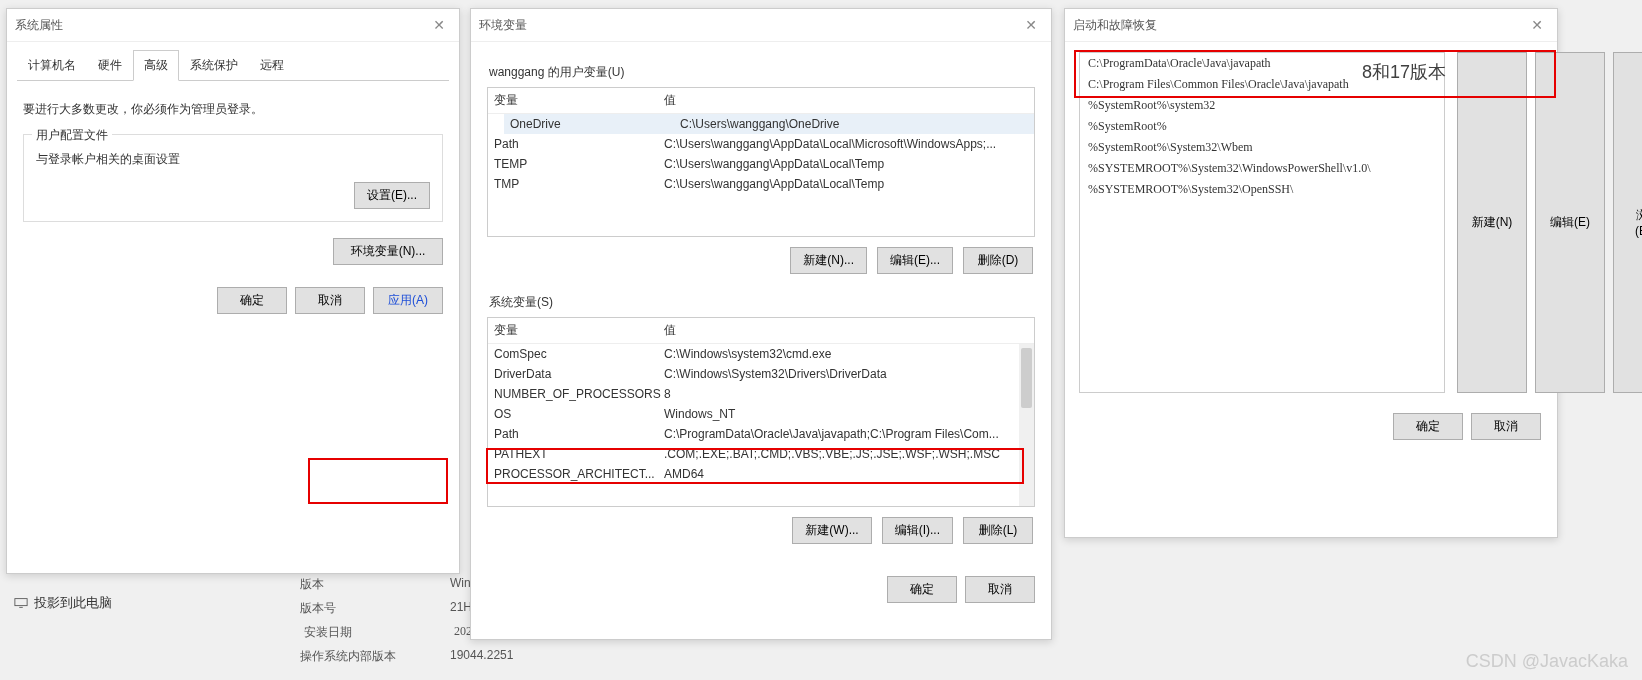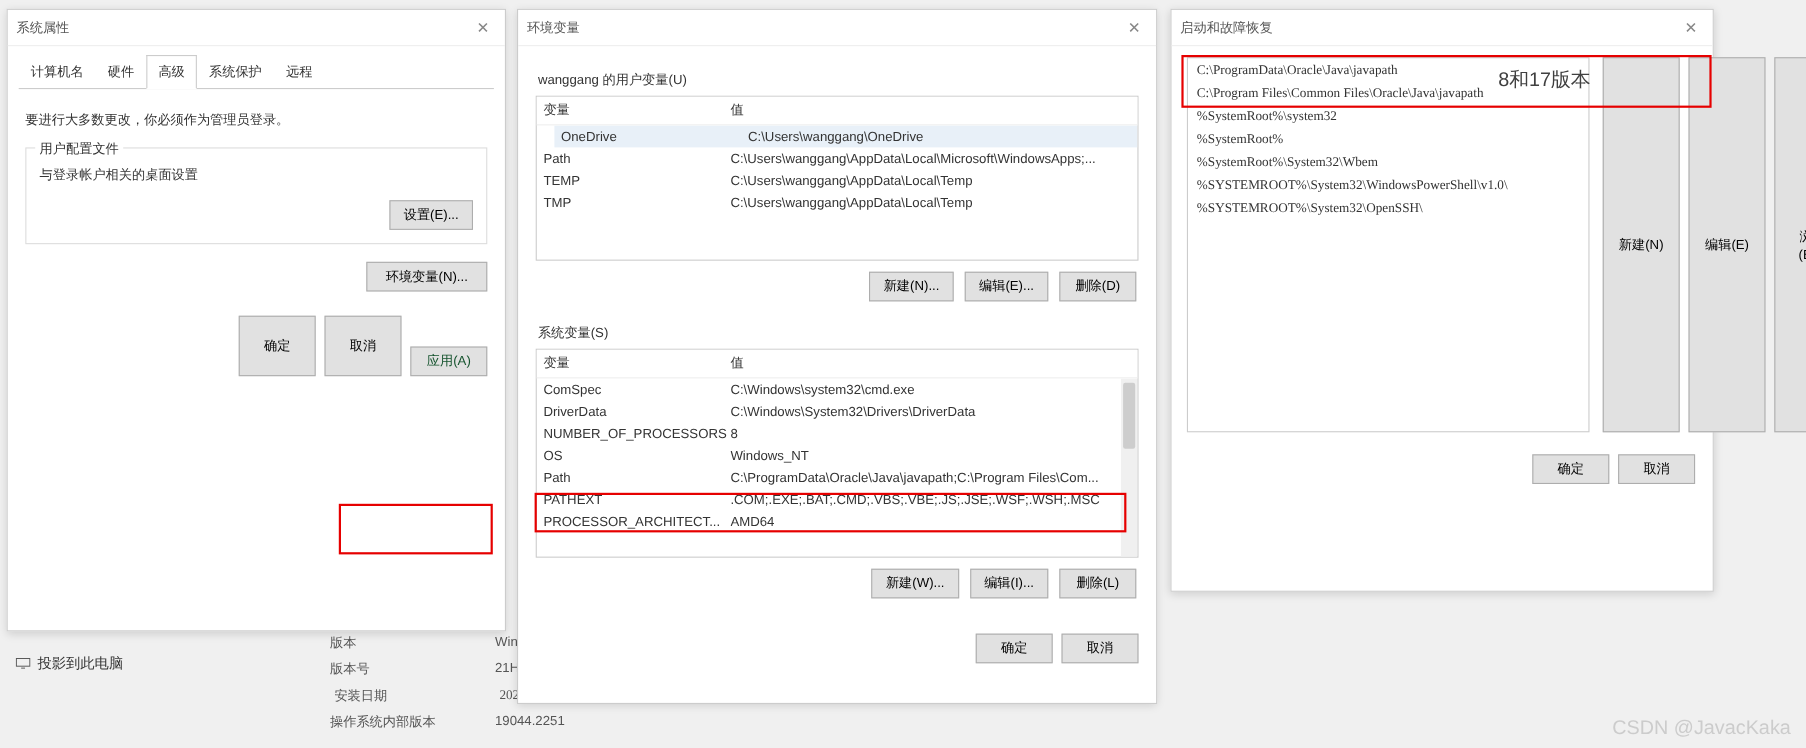--- a/index.html
+++ b/index.html
@@ -74,21 +74,21 @@
   display: inline-block;
   min-width: 70px;
   padding: 4px 12px;
   border: 1px solid #adadad;
   background: #e1e1e1;
   cursor: pointer;
   font-size: 12px;
   text-align: center;
   font-family: inherit;
 }
-.btn.disabled { color: #14532d; margin-top: 28px; }
+.btn.disabled { color: #1d4ed8; }
 .dialog-footer {
   text-align: right;
   padding: 10px 16px;
   display: flex;
   justify-content: flex-end;
   gap: 8px;
 }
 .section-label { margin: 10px 0 6px 2px; }
 .table-wrap {
   border: 1px solid #ccc;

